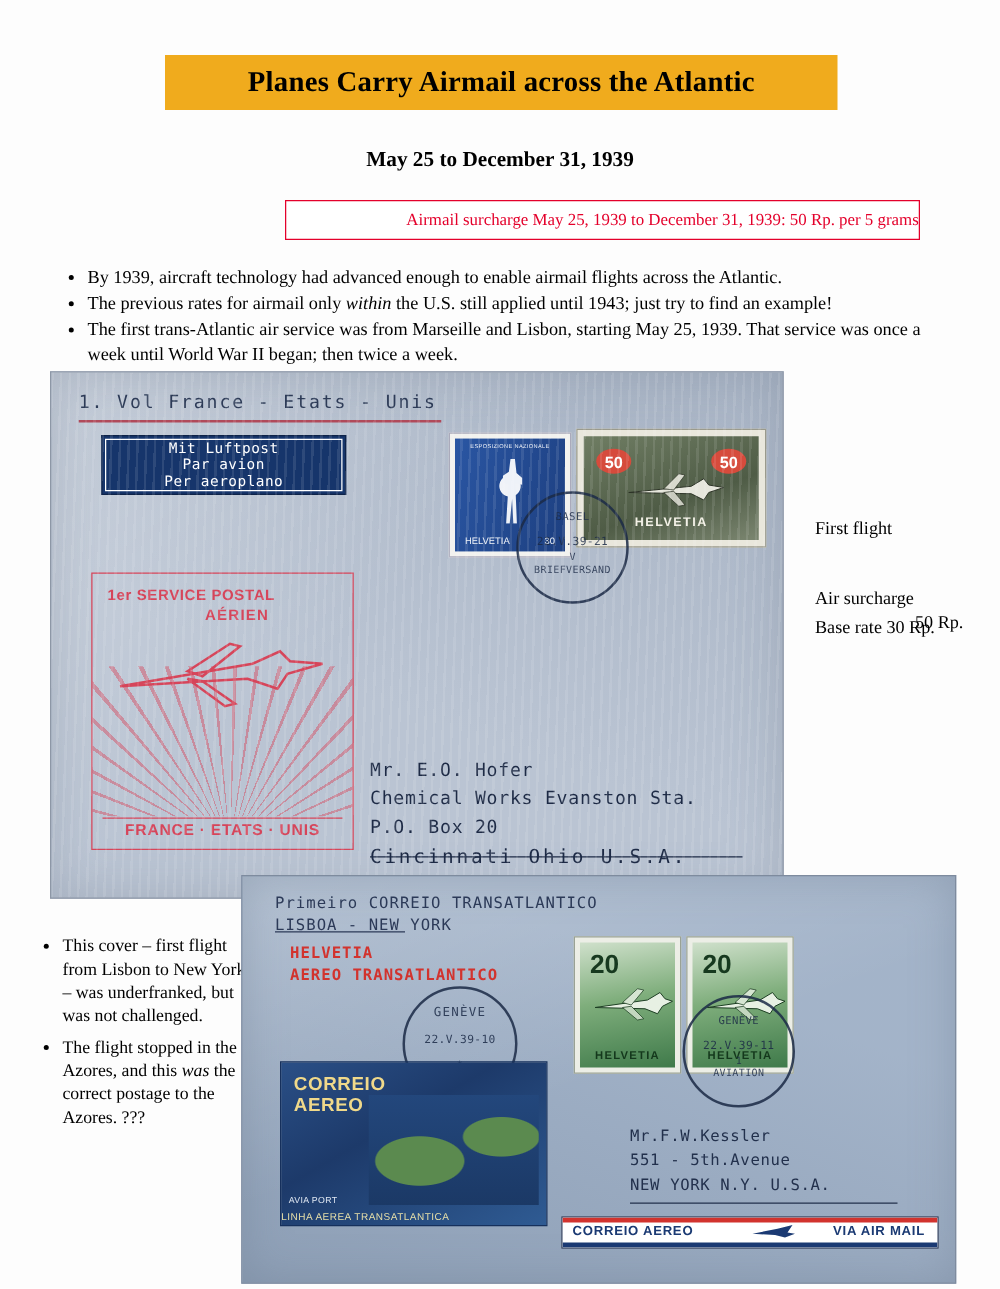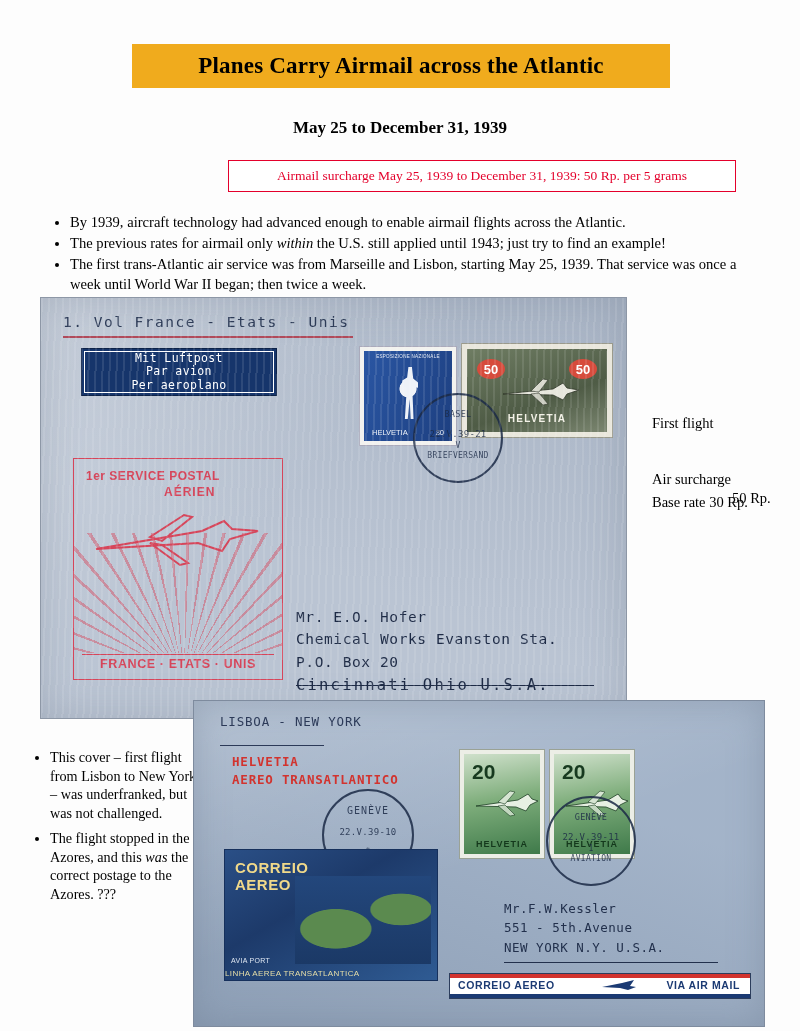--- a/index.html
+++ b/index.html
@@ -57,21 +57,21 @@
   
   .surcharge-box {
     position: absolute;
     left: 228px;
     top: 160px;
     width: 506px;
     height: 30px;
     border: 1.5px solid #e4002b;
     display: flex;
     align-items: center;
-    justify-content: center;
+    justify-content: flex-end;
     background: #fff;
   }
   .surcharge-box .surcharge-text {
     color: #e4002b;
     font-size: 13.5px;
     font-family: "Liberation Serif", serif;
     white-space: nowrap;
   }
 
   
@@ -710,20 +710,21 @@
   <div class="bottom-bullets">
     <ul>
       <li>This cover – first flight from Lisbon to New York – was underfranked, but was not challenged.</li>
       <li><span>The flight stopped in the Azores, and this </span><em>was</em><span> the correct postage to the Azores.  ???</span></li>
     </ul>
   </div>
 
   <div class="cover2">
 
     <div class="c2-hw">
+      <div>Primeiro CORREIO TRANSATLANTICO</div>
       <div>LISBOA - NEW YORK</div>
     </div>
     <div class="c2-hw-underline"></div>
 
     <div class="c2-red">
       <div>HELVETIA</div>
       <div>AEREO TRANSATLANTICO</div>
     </div>
 
     <div class="stamp-green g1">

